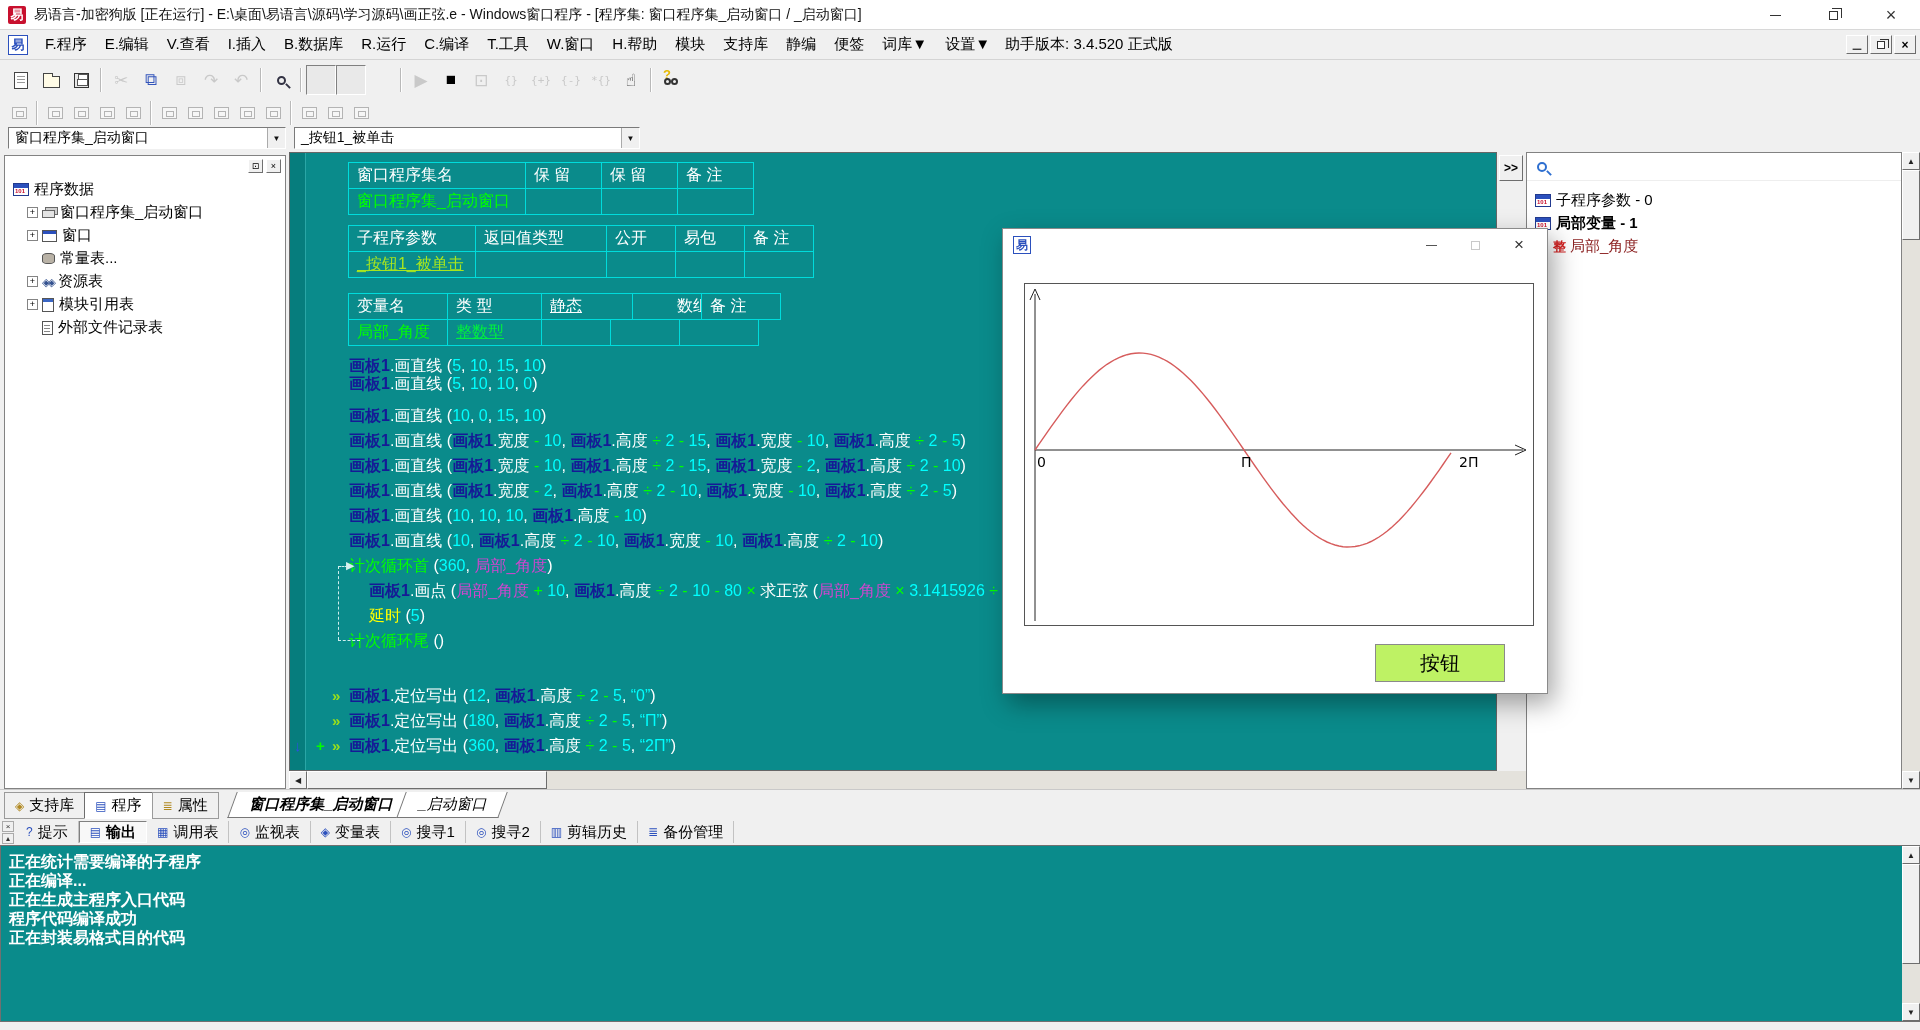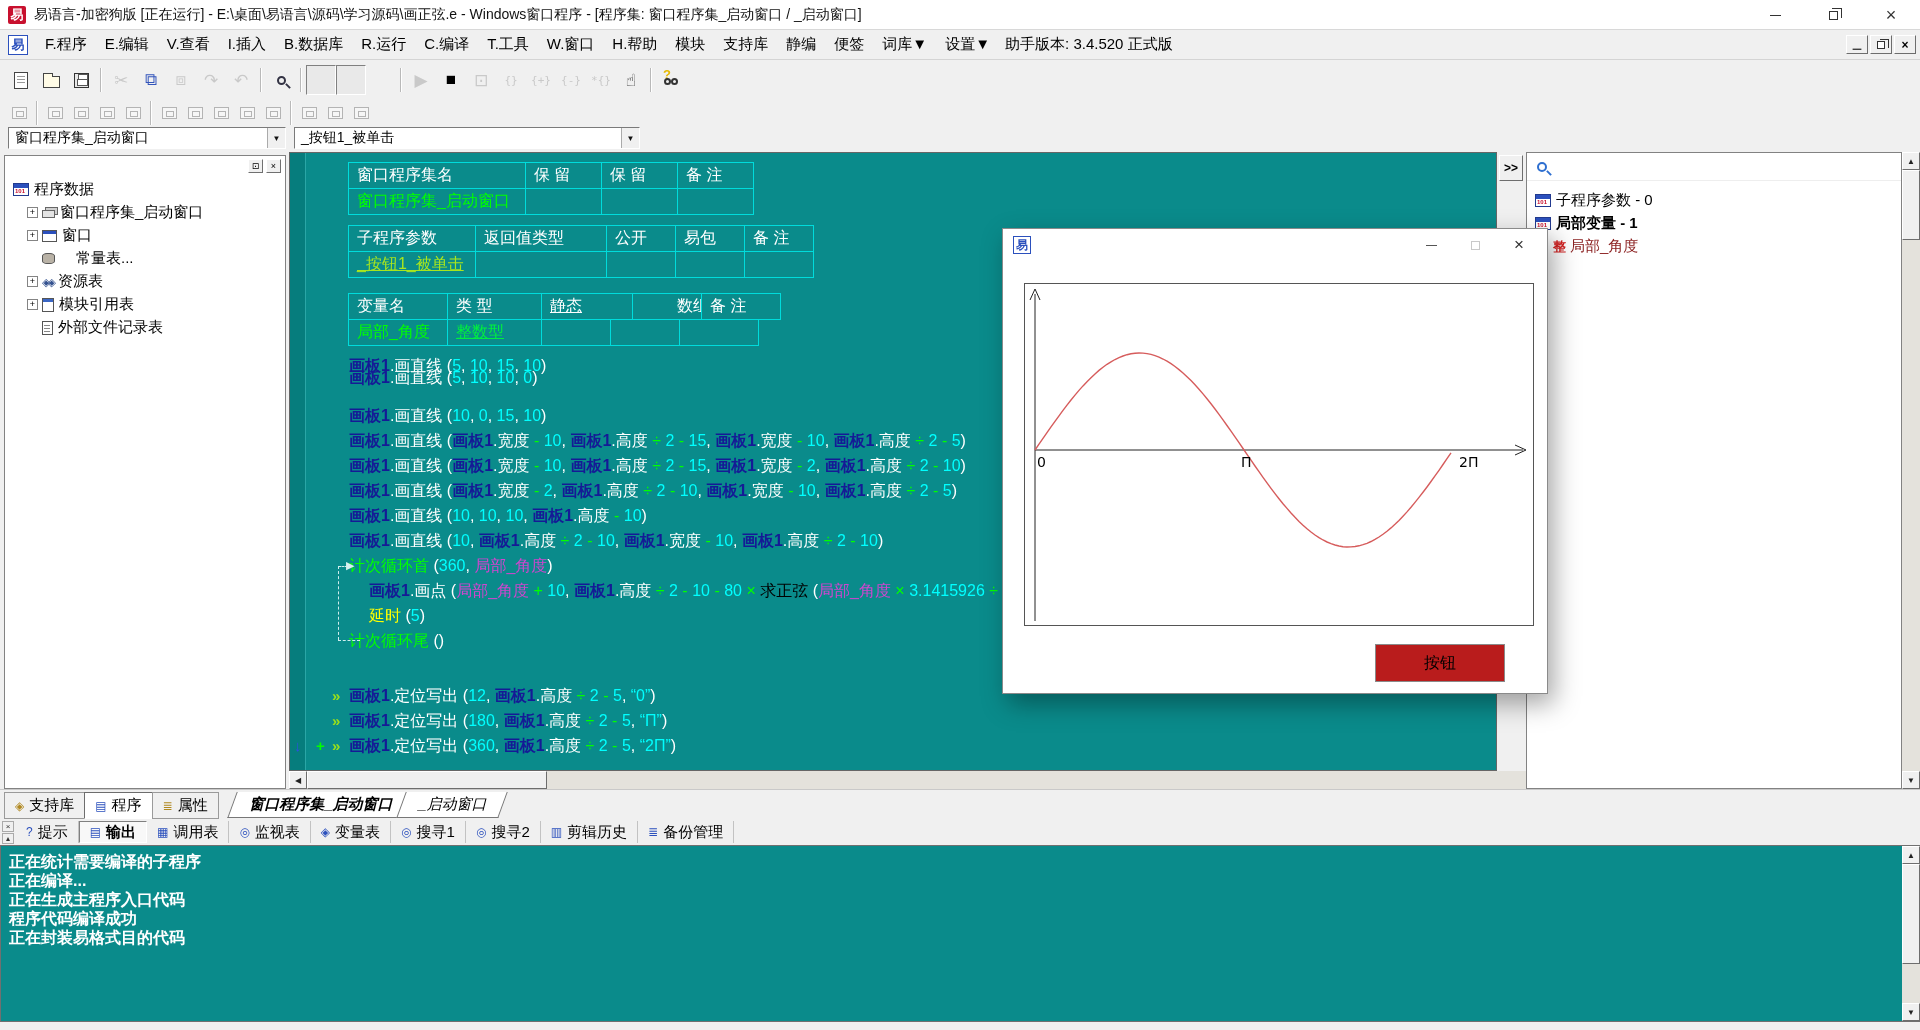--- a/index.html
+++ b/index.html
@@ -77,21 +77,21 @@
   .etbl{position:absolute}
   .etr{display:flex}
   .etd{border:1px solid #00dcdc;margin:-1px 0 0 -1px;padding:2px 8px 0 8px;font-size:16px;height:27px;white-space:nowrap;overflow:hidden}
   .h-cell{color:#fff}
   .cl{position:absolute;white-space:pre;font-size:16px;line-height:25px;font-family:"DejaVu Sans Mono","DejaVu Sans",monospace}
   .c-o{color:#151a96;font-weight:bold}
   .c-p{color:#fff}
   .c-n{color:#00ffff}
   .c-g{color:#00ff00}
   .c-y{color:#ffff00}
-  .c-r{color:#000000}
+  .c-r{color:#ffffff}
   .c-v{color:#cf46cf}
   .c-s{color:#00ffff}
   .mk{position:absolute;font-weight:bold;font-size:15px;line-height:25px}
   .loopline{position:absolute;border-left:1px dashed #cfeeee}
   .loopstub{position:absolute;border-top:1px dashed #cfeeee}
   
   .sbtrack{position:absolute;background:#e4e2dc}
   .sbbtn{position:absolute;width:18px;height:18px;background:#f0f0f0;border:1px solid;border-color:#fff #6d6d6d #6d6d6d #fff;display:flex;align-items:center;justify-content:center;font-size:8px;color:#222}
   .sbthumb{position:absolute;background:#f0f0f0;border:1px solid;border-color:#fff #6d6d6d #6d6d6d #fff}
   
@@ -126,21 +126,21 @@
   
   #popup{position:absolute;left:1002px;top:228px;width:546px;height:466px;background:#fff;border:1px solid #8a8a8a;box-shadow:6px 10px 24px rgba(0,0,0,.35);z-index:50}
   #popup-titlebar{height:32px;background:#fff;display:flex;align-items:center;position:relative}
   .plogo{width:18px;height:18px;margin-left:10px;border:1px solid #2b50bd;color:#2b50bd;background:#fff;font-size:12px;font-weight:bold;display:flex;align-items:center;justify-content:center}
   .pbtns{position:absolute;right:6px;top:0;height:32px;display:flex}
   .pbtn{width:44px;height:32px;display:flex;align-items:center;justify-content:center;color:#444;font-size:14px}
   .pbtn .ico-min{background:#555}
   .pbtn.dim{opacity:.4}
   #canvas{position:absolute;left:21px;top:54px;width:510px;height:343px;background:#fff;border:1px solid #555}
   .axis-label{position:absolute;font-size:14px;color:#000;font-family:"DejaVu Sans",sans-serif}
-  #popup-button{position:absolute;left:372px;top:415px;width:130px;height:38px;background:#b91c1c;border:1px solid #8a8a8a;font-size:16px;color:#000;display:flex;align-items:center;justify-content:center}
+  #popup-button{position:absolute;left:372px;top:415px;width:130px;height:38px;background:#bef264;border:1px solid #8a8a8a;font-size:20px;color:#000;display:flex;align-items:center;justify-content:center}
 </style>
 </head>
 <body>
 
 <div id="app">
 
   <div id="titlebar">
     <span class="logo-red">易</span>
     <span id="title-text">易语言-加密狗版 [正在运行] - E:\桌面\易语言\源码\学习源码\画正弦.e - Windows窗口程序 - [程序集: 窗口程序集_启动窗口 / _启动窗口]</span>
     <div class="wbtns">
@@ -330,21 +330,21 @@
           <div style="display: inline;">窗口程序集_启动窗口</div>
         </div>
         <div class="trow" style="padding-left: 14px;">
           <div class="texp">+</div>
           <div class="tico ic-window"></div>
           <div style="display: inline;">窗口</div>
         </div>
         <div class="trow" style="padding-left: 14px;">
           <div style="width: 15px; flex: 0 0 auto;"></div>
           <div class="tico ic-db"></div>
-          <div style="display: inline; margin-left: 16px;">常量表...</div>
+          <div style="display: inline;">常量表...</div>
         </div>
         <div class="trow" style="padding-left: 14px;">
           <div class="texp">+</div>
           <div class="tico ic-res">◈◈</div>
           <div style="display: inline;">资源表</div>
         </div>
         <div class="trow" style="padding-left: 14px;">
           <div class="texp">+</div>
           <div class="tico ic-module"></div>
           <div style="display: inline;">模块引用表</div>
@@ -400,21 +400,21 @@
           </div>
           <div class="etr">
             <div class="etd" style="width: 100px; color: rgb(0, 255, 0);">局部_角度</div>
             <div class="etd" style="width: 95px; color: rgb(0, 239, 63); text-decoration: underline;">整数型</div>
             <div class="etd" style="width: 70px;"></div>
             <div class="etd" style="width: 70px;"></div>
             <div class="etd" style="width: 80px;"></div>
           </div>
         </div>
         <div class="cl" style="top: 200px; left: 59px;"><span class="c-o">画板1</span><span class="c-p">.画直线 (</span><span class="c-n">5</span><span class="c-p">, </span><span class="c-n">10</span><span class="c-p">, </span><span class="c-n">15</span><span class="c-p">, </span><span class="c-n">10</span><span class="c-p">)</span></div>
-        <div class="cl" style="top: 212px; left: 59px;"><span class="c-o">画板1</span><span class="c-p">.画直线 (</span><span class="c-n">5</span><span class="c-p">, </span><span class="c-n">10</span><span class="c-p">, </span><span class="c-n">10</span><span class="c-p">, </span><span class="c-n">0</span><span class="c-p">)</span></div>
+        <div class="cl" style="top: 218px; left: 59px;"><span class="c-o">画板1</span><span class="c-p">.画直线 (</span><span class="c-n">5</span><span class="c-p">, </span><span class="c-n">10</span><span class="c-p">, </span><span class="c-n">10</span><span class="c-p">, </span><span class="c-n">0</span><span class="c-p">)</span></div>
         <div class="cl" style="top: 250px; left: 59px;"><span class="c-o">画板1</span><span class="c-p">.画直线 (</span><span class="c-n">10</span><span class="c-p">, </span><span class="c-n">0</span><span class="c-p">, </span><span class="c-n">15</span><span class="c-p">, </span><span class="c-n">10</span><span class="c-p">)</span></div>
         <div class="cl" style="top: 275px; left: 59px;"><span class="c-o">画板1</span><span class="c-p">.画直线 (</span><span class="c-o">画板1</span><span class="c-p">.宽度 </span><span class="c-g">-</span><span class="c-p"> </span><span class="c-n">10</span><span class="c-p">, </span><span class="c-o">画板1</span><span class="c-p">.高度 </span><span class="c-g">÷</span><span class="c-p"> </span><span class="c-n">2</span><span class="c-p"> </span><span class="c-g">-</span><span class="c-p"> </span><span class="c-n">15</span><span class="c-p">, </span><span class="c-o">画板1</span><span class="c-p">.宽度 </span><span class="c-g">-</span><span class="c-p"> </span><span class="c-n">10</span><span class="c-p">, </span><span class="c-o">画板1</span><span class="c-p">.高度 </span><span class="c-g">÷</span><span class="c-p"> </span><span class="c-n">2</span><span class="c-p"> </span><span class="c-g">-</span><span class="c-p"> </span><span class="c-n">5</span><span class="c-p">)</span></div>
         <div class="cl" style="top: 300px; left: 59px;"><span class="c-o">画板1</span><span class="c-p">.画直线 (</span><span class="c-o">画板1</span><span class="c-p">.宽度 </span><span class="c-g">-</span><span class="c-p"> </span><span class="c-n">10</span><span class="c-p">, </span><span class="c-o">画板1</span><span class="c-p">.高度 </span><span class="c-g">÷</span><span class="c-p"> </span><span class="c-n">2</span><span class="c-p"> </span><span class="c-g">-</span><span class="c-p"> </span><span class="c-n">15</span><span class="c-p">, </span><span class="c-o">画板1</span><span class="c-p">.宽度 </span><span class="c-g">-</span><span class="c-p"> </span><span class="c-n">2</span><span class="c-p">, </span><span class="c-o">画板1</span><span class="c-p">.高度 </span><span class="c-g">÷</span><span class="c-p"> </span><span class="c-n">2</span><span class="c-p"> </span><span class="c-g">-</span><span class="c-p"> </span><span class="c-n">10</span><span class="c-p">)</span></div>
         <div class="cl" style="top: 325px; left: 59px;"><span class="c-o">画板1</span><span class="c-p">.画直线 (</span><span class="c-o">画板1</span><span class="c-p">.宽度 </span><span class="c-g">-</span><span class="c-p"> </span><span class="c-n">2</span><span class="c-p">, </span><span class="c-o">画板1</span><span class="c-p">.高度 </span><span class="c-g">÷</span><span class="c-p"> </span><span class="c-n">2</span><span class="c-p"> </span><span class="c-g">-</span><span class="c-p"> </span><span class="c-n">10</span><span class="c-p">, </span><span class="c-o">画板1</span><span class="c-p">.宽度 </span><span class="c-g">-</span><span class="c-p"> </span><span class="c-n">10</span><span class="c-p">, </span><span class="c-o">画板1</span><span class="c-p">.高度 </span><span class="c-g">÷</span><span class="c-p"> </span><span class="c-n">2</span><span class="c-p"> </span><span class="c-g">-</span><span class="c-p"> </span><span class="c-n">5</span><span class="c-p">)</span></div>
         <div class="cl" style="top: 350px; left: 59px;"><span class="c-o">画板1</span><span class="c-p">.画直线 (</span><span class="c-n">10</span><span class="c-p">, </span><span class="c-n">10</span><span class="c-p">, </span><span class="c-n">10</span><span class="c-p">, </span><span class="c-o">画板1</span><span class="c-p">.高度 </span><span class="c-g">-</span><span class="c-p"> </span><span class="c-n">10</span><span class="c-p">)</span></div>
         <div class="cl" style="top: 375px; left: 59px;"><span class="c-o">画板1</span><span class="c-p">.画直线 (</span><span class="c-n">10</span><span class="c-p">, </span><span class="c-o">画板1</span><span class="c-p">.高度 </span><span class="c-g">÷</span><span class="c-p"> </span><span class="c-n">2</span><span class="c-p"> </span><span class="c-g">-</span><span class="c-p"> </span><span class="c-n">10</span><span class="c-p">, </span><span class="c-o">画板1</span><span class="c-p">.宽度 </span><span class="c-g">-</span><span class="c-p"> </span><span class="c-n">10</span><span class="c-p">, </span><span class="c-o">画板1</span><span class="c-p">.高度 </span><span class="c-g">÷</span><span class="c-p"> </span><span class="c-n">2</span><span class="c-p"> </span><span class="c-g">-</span><span class="c-p"> </span><span class="c-n">10</span><span class="c-p">)</span></div>
         <div class="cl" style="top: 400px; left: 59px;"><span class="c-g">计次循环首</span><span class="c-p"> (</span><span class="c-n">360</span><span class="c-p">, </span><span class="c-v">局部_角度</span><span class="c-p">)</span></div>
         <div class="cl" style="top: 425px; left: 79px;"><span class="c-o">画板1</span><span class="c-p">.画点 (</span><span class="c-v">局部_角度</span><span class="c-p"> </span><span class="c-g">+</span><span class="c-p"> </span><span class="c-n">10</span><span class="c-p">, </span><span class="c-o">画板1</span><span class="c-p">.高度 </span><span class="c-g">÷</span><span class="c-p"> </span><span class="c-n">2</span><span class="c-p"> </span><span class="c-g">-</span><span class="c-p"> </span><span class="c-n">10</span><span class="c-p"> </span><span class="c-g">-</span><span class="c-p"> </span><span class="c-n">80</span><span class="c-p"> </span><span class="c-g">×</span><span class="c-p"> </span><span class="c-r">求正弦</span><span class="c-p"> (</span><span class="c-v">局部_角度</span><span class="c-p"> </span><span class="c-g">×</span><span class="c-p"> </span><span class="c-n">3.1415926</span><span class="c-p"> </span><span class="c-g">÷</span><span class="c-p"> </span><span class="c-n">180</span><span class="c-p">))</span></div>
         <div class="cl" style="top: 450px; left: 79px;"><span class="c-y">延时</span><span class="c-p"> (</span><span class="c-n">5</span><span class="c-p">)</span></div>
         <div class="cl" style="top: 475px; left: 59px;"><span class="c-g">计次循环尾</span><span class="c-p"> ()</span></div>

